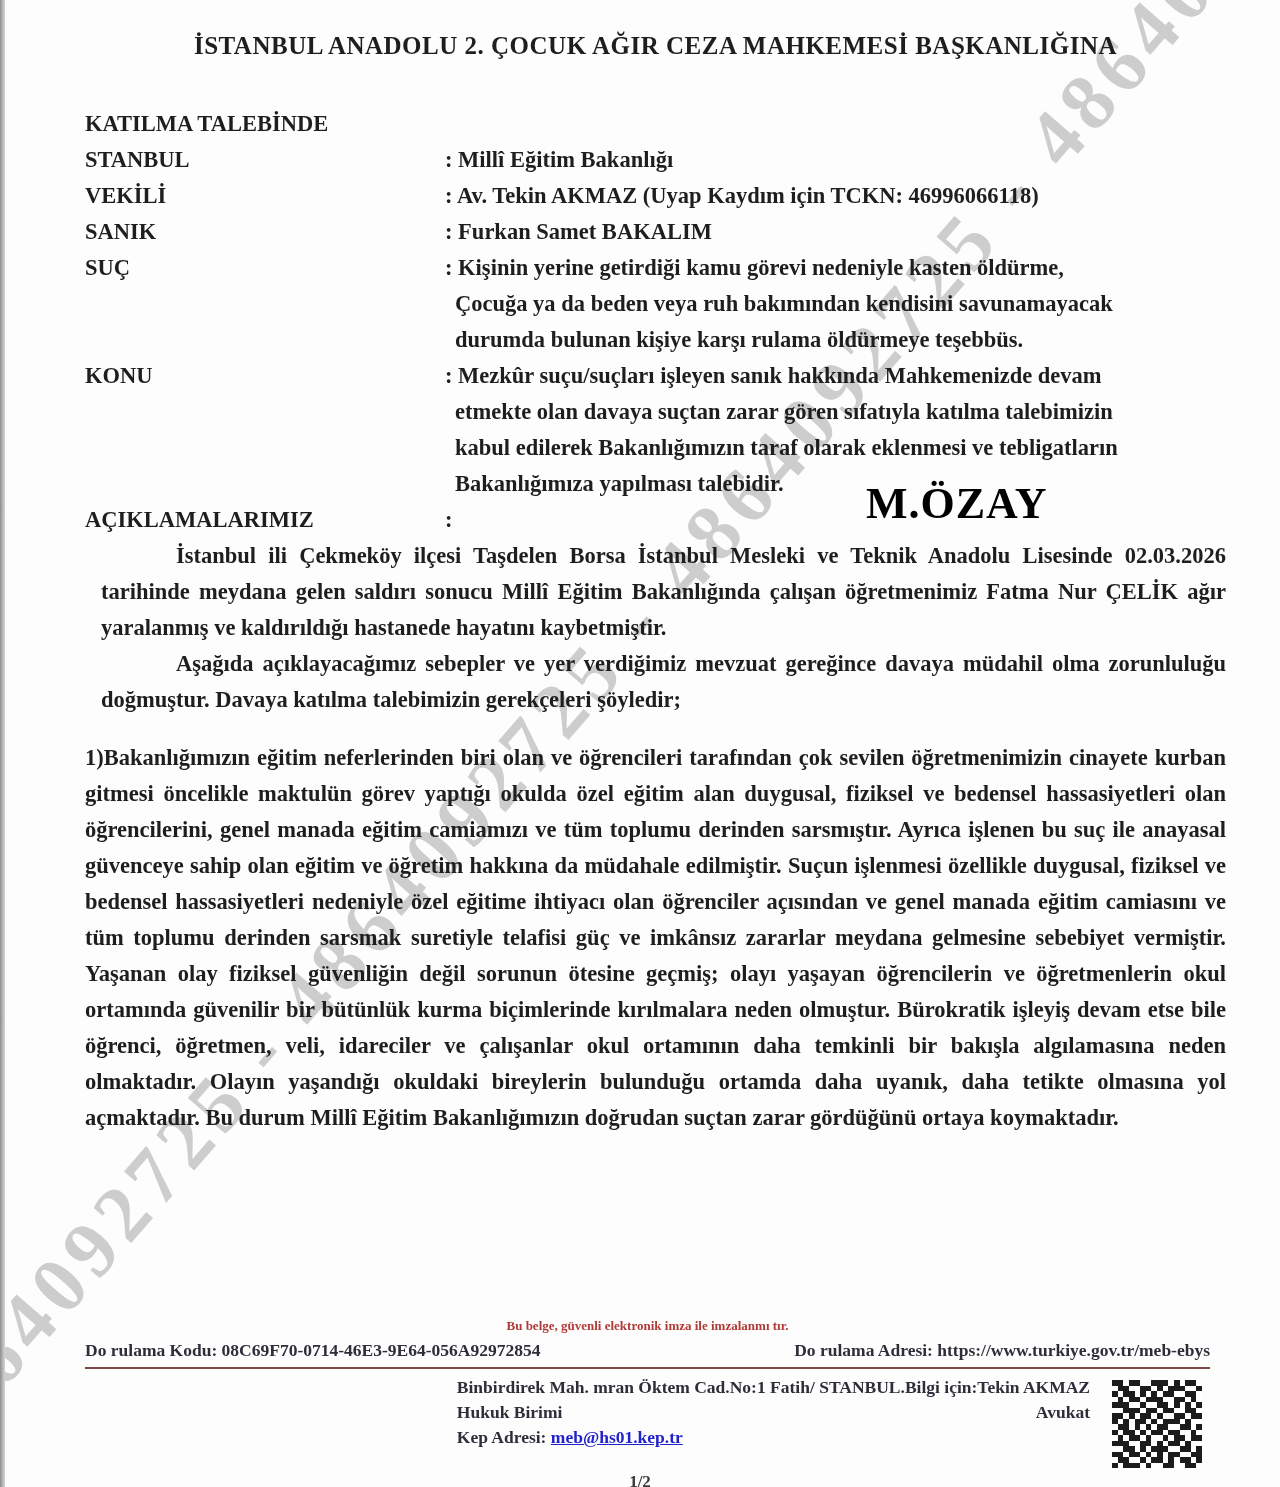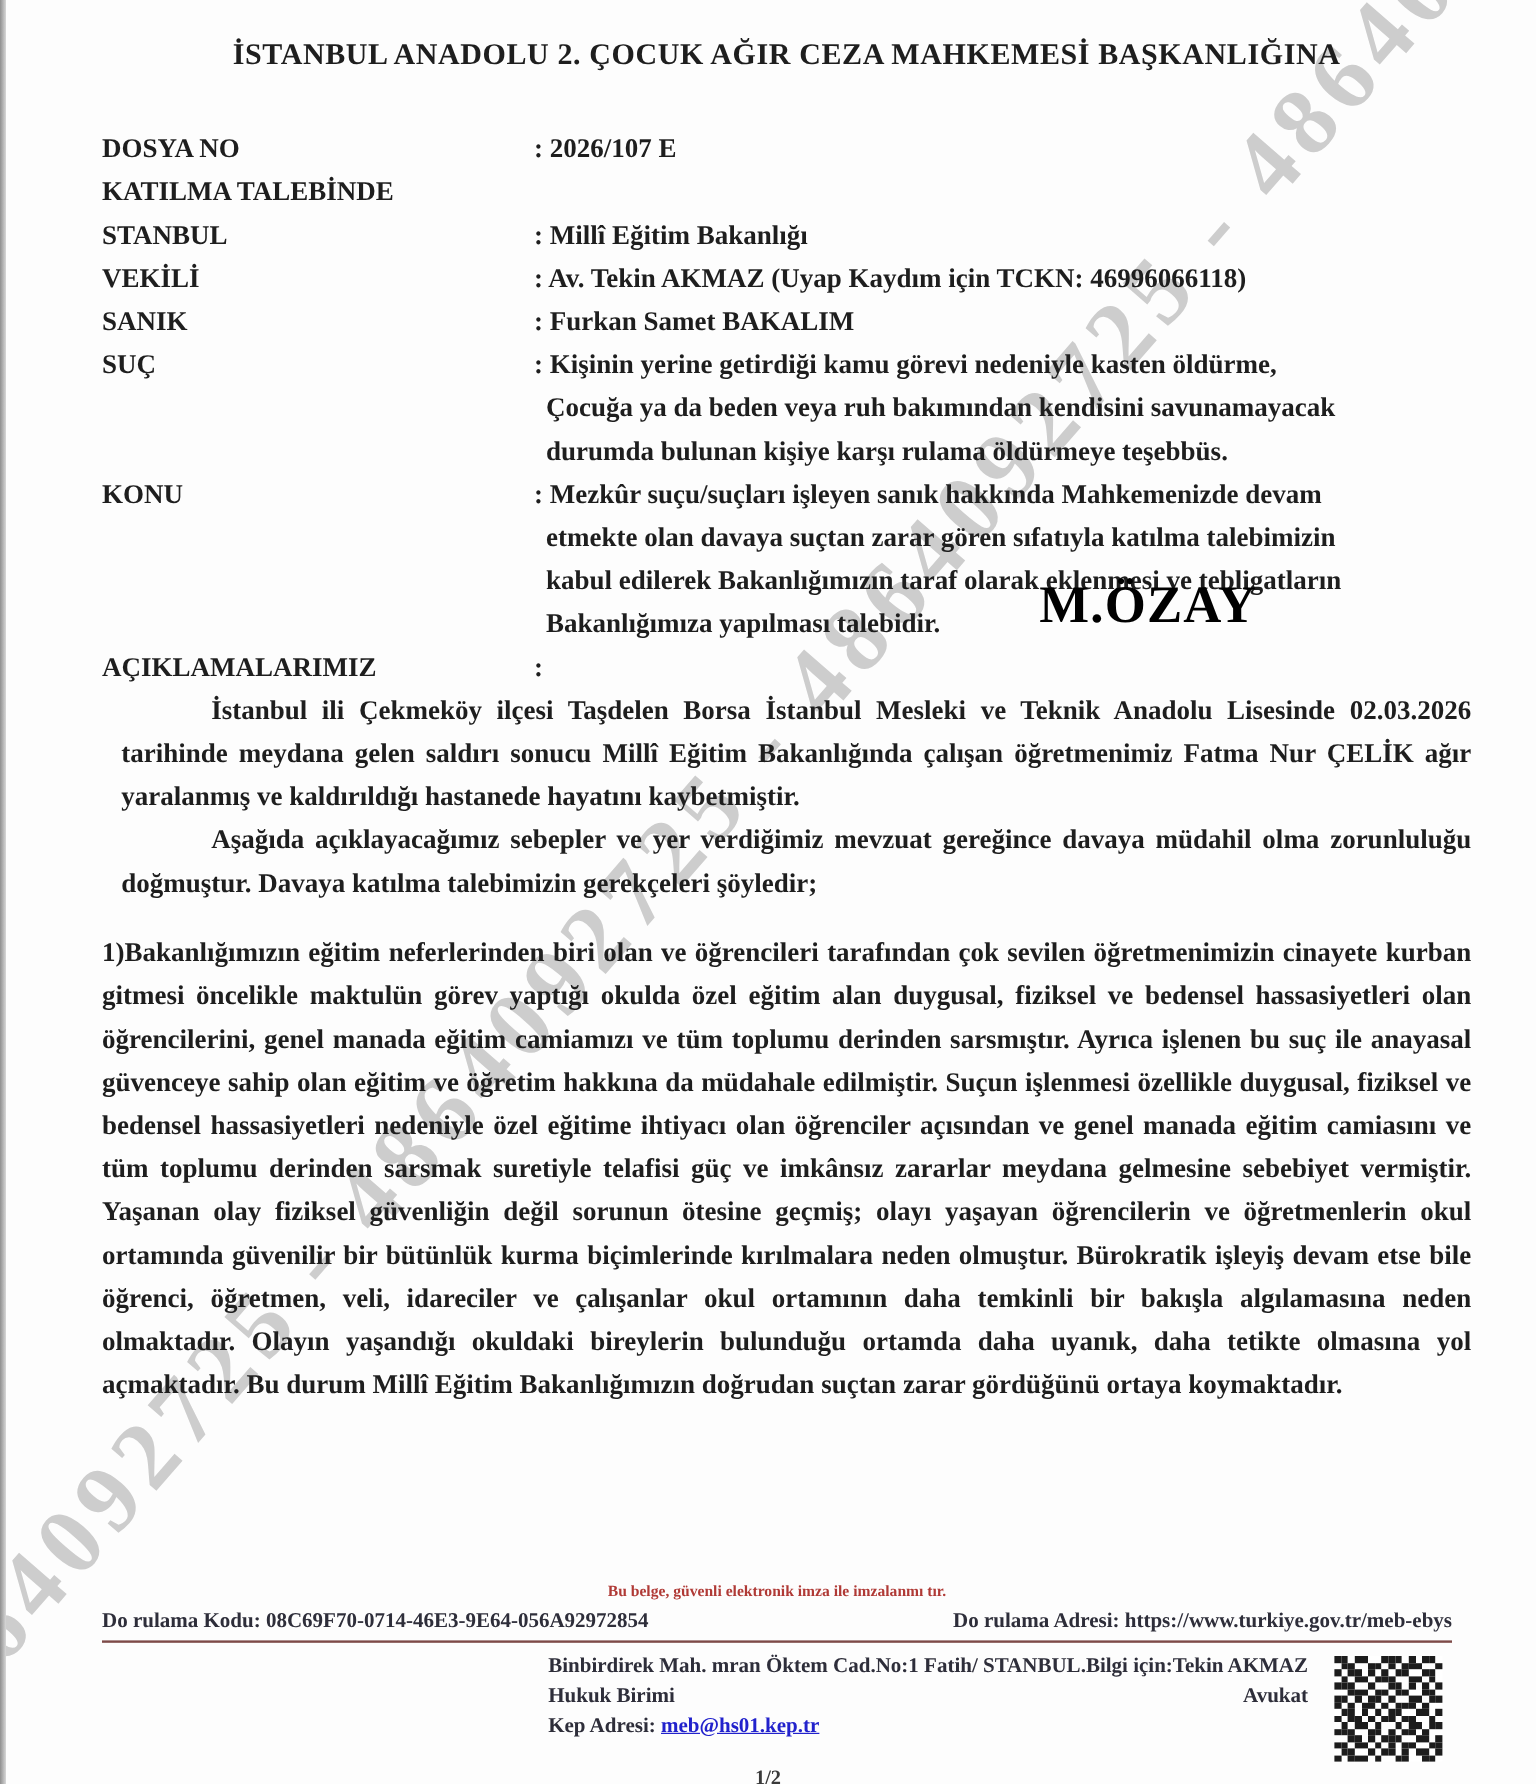--- a/index.html
+++ b/index.html
@@ -125,24 +125,20 @@
   <div class="scan-edge"></div>
 
   <div class="watermark">4864092725 - 4864092725 - 4864092725 - 4864092725</div>
 
   <div class="content">
 
     <h1 class="doc-title">İSTANBUL ANADOLU 2. ÇOCUK AĞIR CEZA MAHKEMESİ BAŞKANLIĞINA</h1>
 
     <div class="info-block">
 
-      <div class="info-row">
-        <div class="info-label">DOSYA NO</div>
-        <div class="info-value">: 2026/107 E</div>
-      </div>
 
       <div class="info-row">
         <div class="info-label">KATILMA TALEBİNDE</div>
         <div class="info-value"></div>
       </div>
 
       <div class="info-row">
         <div class="info-label">STANBUL</div>
         <div class="info-value">: Millî Eğitim Bakanlığı</div>
       </div>

